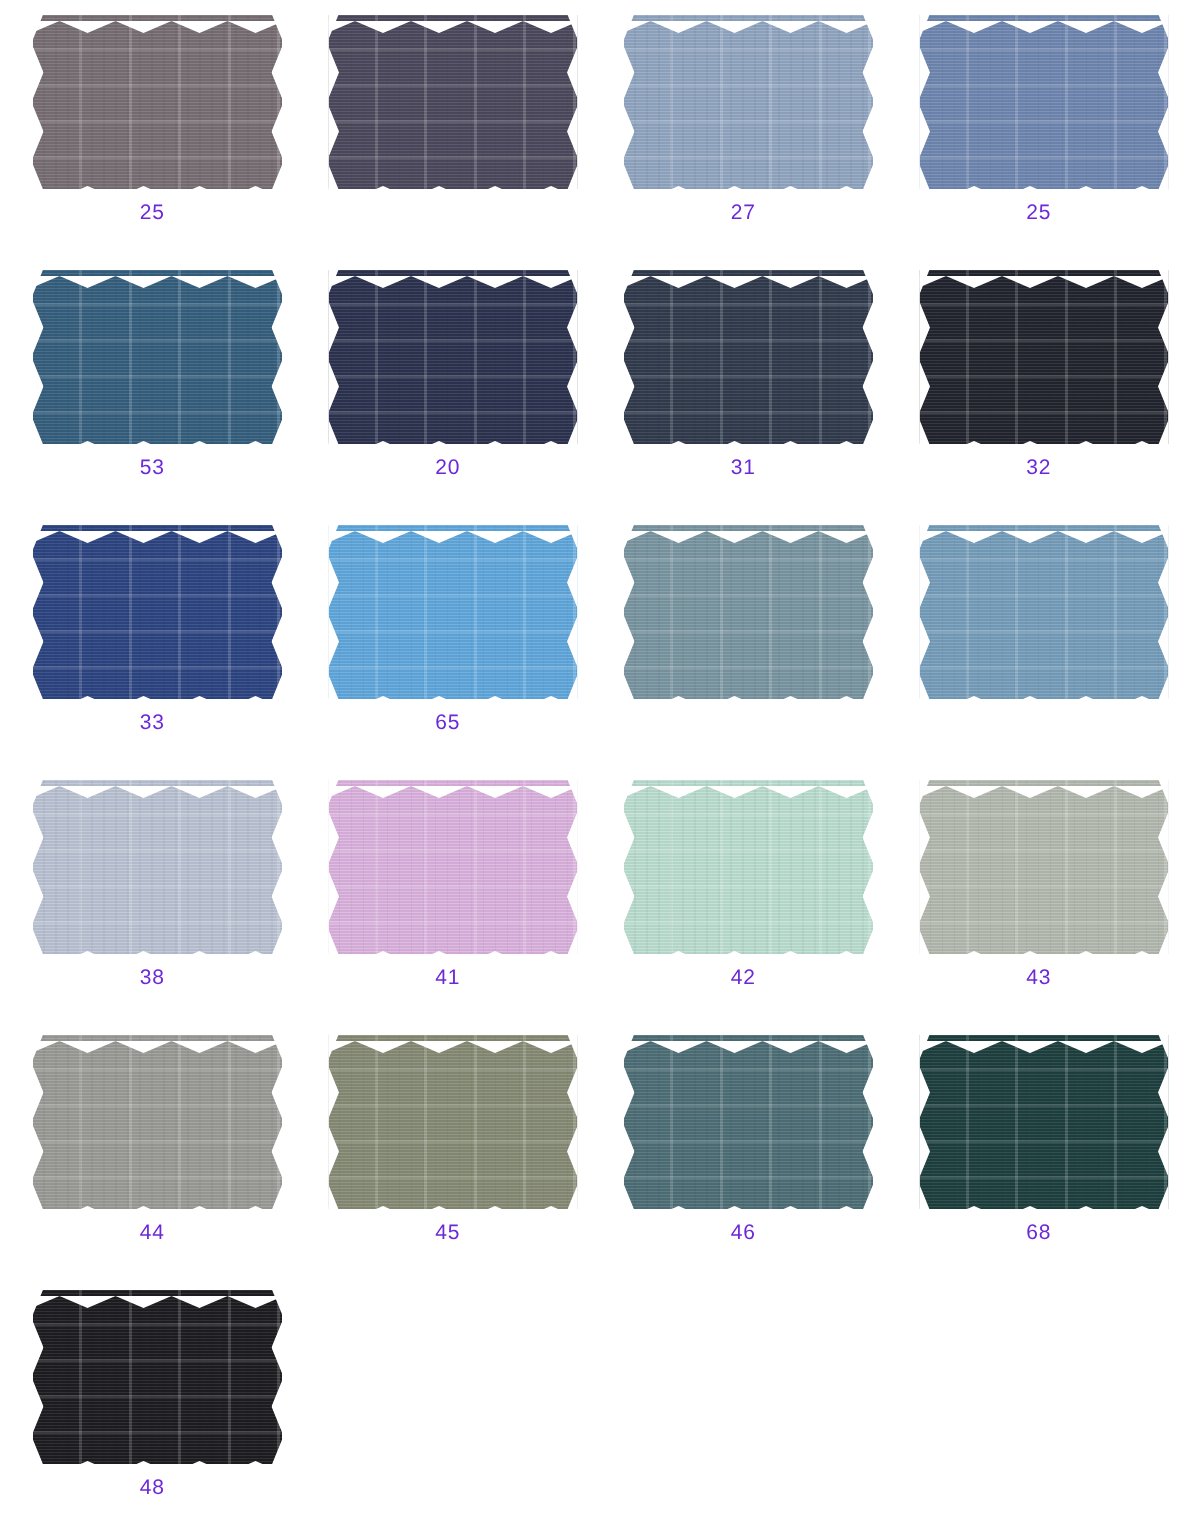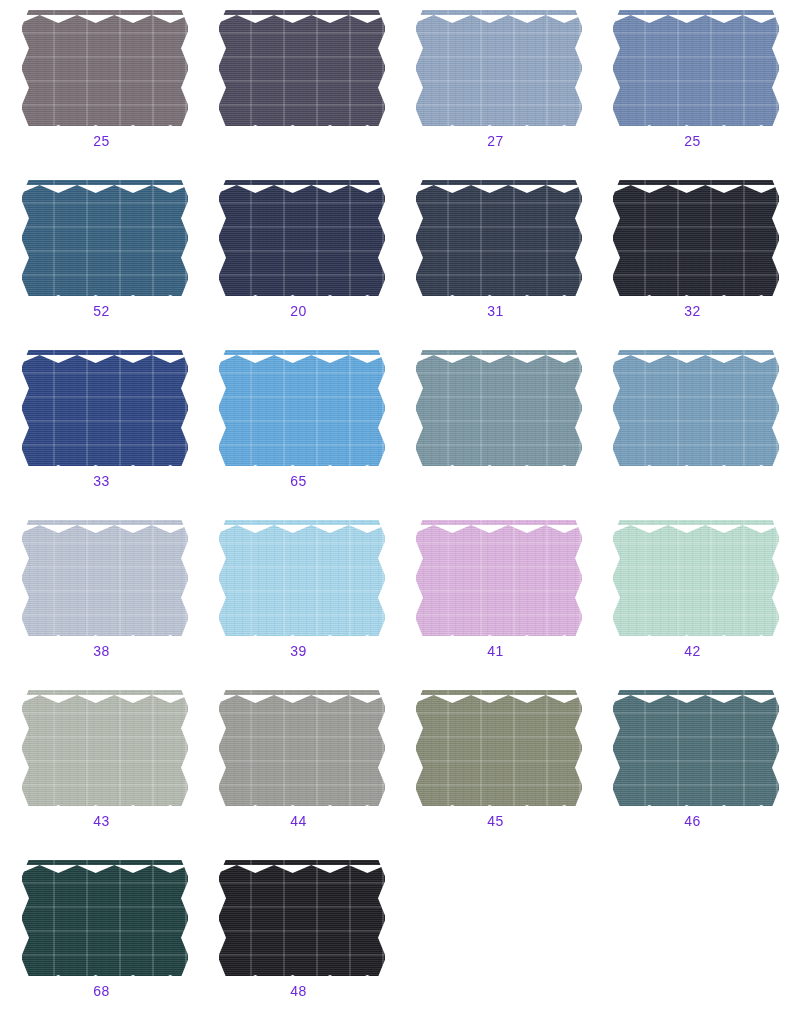--- a/index.html
+++ b/index.html
@@ -211,21 +211,21 @@
           <div class="pink-edge pink-bottom"><svg width="168" height="8" viewBox="0 0 168 8" preserveAspectRatio="none">
               <path d="M0,8 L168,8 L168,0 L168.00,8.00 L149.33,0.00 L130.67,8.00 L112.00,0.00 L93.33,8.00 L74.67,0.00 L56.00,8.00 L37.33,0.00 L18.67,8.00 L0.00,0.00 Z" fill="#ffffff"></path>
             </svg></div>
           <div class="pink-edge pink-left"><svg width="8" height="118" viewBox="0 0 8 118" preserveAspectRatio="none">
               <path d="M0,0 L0,118 L8,118 L8.00,118.00 L0.00,98.33 L8.00,78.67 L0.00,59.00 L8.00,39.33 L0.00,19.67 L8.00,0.00 Z" fill="#ffffff"></path>
             </svg></div>
           <div class="pink-edge pink-right"><svg width="8" height="118" viewBox="0 0 8 118" preserveAspectRatio="none">
               <path d="M8,0 L8,118 L0,118 L0.00,118.00 L8.00,98.33 L0.00,78.67 L8.00,59.00 L0.00,39.33 L8.00,19.67 L0.00,0.00 Z" fill="#ffffff"></path>
             </svg></div>
         </div>
-        <div class="swatch-number">52</div>
+        <div class="swatch-number">53</div>
       </div>
       <div class="swatch-cell">
         <div class="swatch-fabric" style="background-color: rgb(45, 52, 80);">
           <div class="pink-edge pink-top"><svg width="168" height="8" viewBox="0 0 168 8" preserveAspectRatio="none">
               <path d="M0,0 L168,0 L168,8 L168.00,0.00 L149.33,8.00 L130.67,0.00 L112.00,8.00 L93.33,0.00 L74.67,8.00 L56.00,0.00 L37.33,8.00 L18.67,0.00 L0.00,8.00 Z" fill="#ffffff"></path>
             </svg></div>
           <div class="pink-edge pink-bottom"><svg width="168" height="8" viewBox="0 0 168 8" preserveAspectRatio="none">
               <path d="M0,8 L168,8 L168,0 L168.00,8.00 L149.33,0.00 L130.67,8.00 L112.00,0.00 L93.33,8.00 L74.67,0.00 L56.00,8.00 L37.33,0.00 L18.67,8.00 L0.00,0.00 Z" fill="#ffffff"></path>
             </svg></div>
           <div class="pink-edge pink-left"><svg width="8" height="118" viewBox="0 0 8 118" preserveAspectRatio="none">
@@ -346,37 +346,20 @@
               <path d="M0,8 L168,8 L168,0 L168.00,8.00 L149.33,0.00 L130.67,8.00 L112.00,0.00 L93.33,8.00 L74.67,0.00 L56.00,8.00 L37.33,0.00 L18.67,8.00 L0.00,0.00 Z" fill="#ffffff"></path>
             </svg></div>
           <div class="pink-edge pink-left"><svg width="8" height="118" viewBox="0 0 8 118" preserveAspectRatio="none">
               <path d="M0,0 L0,118 L8,118 L8.00,118.00 L0.00,98.33 L8.00,78.67 L0.00,59.00 L8.00,39.33 L0.00,19.67 L8.00,0.00 Z" fill="#ffffff"></path>
             </svg></div>
           <div class="pink-edge pink-right"><svg width="8" height="118" viewBox="0 0 8 118" preserveAspectRatio="none">
               <path d="M8,0 L8,118 L0,118 L0.00,118.00 L8.00,98.33 L0.00,78.67 L8.00,59.00 L0.00,39.33 L8.00,19.67 L0.00,0.00 Z" fill="#ffffff"></path>
             </svg></div>
         </div>
         <div class="swatch-number">38</div>
-      </div>
-      <div class="swatch-cell">
-        <div class="swatch-fabric" style="background-color: rgb(169, 217, 238);">
-          <div class="pink-edge pink-top"><svg width="168" height="8" viewBox="0 0 168 8" preserveAspectRatio="none">
-              <path d="M0,0 L168,0 L168,8 L168.00,0.00 L149.33,8.00 L130.67,0.00 L112.00,8.00 L93.33,0.00 L74.67,8.00 L56.00,0.00 L37.33,8.00 L18.67,0.00 L0.00,8.00 Z" fill="#ffffff"></path>
-            </svg></div>
-          <div class="pink-edge pink-bottom"><svg width="168" height="8" viewBox="0 0 168 8" preserveAspectRatio="none">
-              <path d="M0,8 L168,8 L168,0 L168.00,8.00 L149.33,0.00 L130.67,8.00 L112.00,0.00 L93.33,8.00 L74.67,0.00 L56.00,8.00 L37.33,0.00 L18.67,8.00 L0.00,0.00 Z" fill="#ffffff"></path>
-            </svg></div>
-          <div class="pink-edge pink-left"><svg width="8" height="118" viewBox="0 0 8 118" preserveAspectRatio="none">
-              <path d="M0,0 L0,118 L8,118 L8.00,118.00 L0.00,98.33 L8.00,78.67 L0.00,59.00 L8.00,39.33 L0.00,19.67 L8.00,0.00 Z" fill="#ffffff"></path>
-            </svg></div>
-          <div class="pink-edge pink-right"><svg width="8" height="118" viewBox="0 0 8 118" preserveAspectRatio="none">
-              <path d="M8,0 L8,118 L0,118 L0.00,118.00 L8.00,98.33 L0.00,78.67 L8.00,59.00 L0.00,39.33 L8.00,19.67 L0.00,0.00 Z" fill="#ffffff"></path>
-            </svg></div>
-        </div>
-        <div class="swatch-number">39</div>
       </div>
       <div class="swatch-cell">
         <div class="swatch-fabric" style="background-color: rgb(221, 181, 224);">
           <div class="pink-edge pink-top"><svg width="168" height="8" viewBox="0 0 168 8" preserveAspectRatio="none">
               <path d="M0,0 L168,0 L168,8 L168.00,0.00 L149.33,8.00 L130.67,0.00 L112.00,8.00 L93.33,0.00 L74.67,8.00 L56.00,0.00 L37.33,8.00 L18.67,0.00 L0.00,8.00 Z" fill="#ffffff"></path>
             </svg></div>
           <div class="pink-edge pink-bottom"><svg width="168" height="8" viewBox="0 0 168 8" preserveAspectRatio="none">
               <path d="M0,8 L168,8 L168,0 L168.00,8.00 L149.33,0.00 L130.67,8.00 L112.00,0.00 L93.33,8.00 L74.67,0.00 L56.00,8.00 L37.33,0.00 L18.67,8.00 L0.00,0.00 Z" fill="#ffffff"></path>
             </svg></div>
           <div class="pink-edge pink-left"><svg width="8" height="118" viewBox="0 0 8 118" preserveAspectRatio="none">

